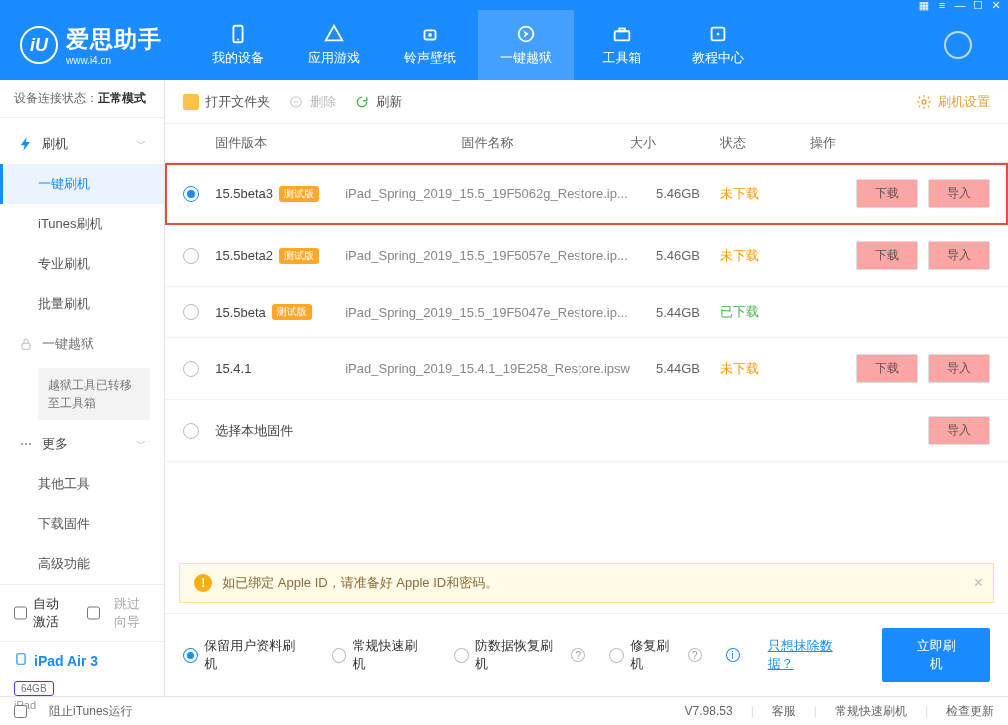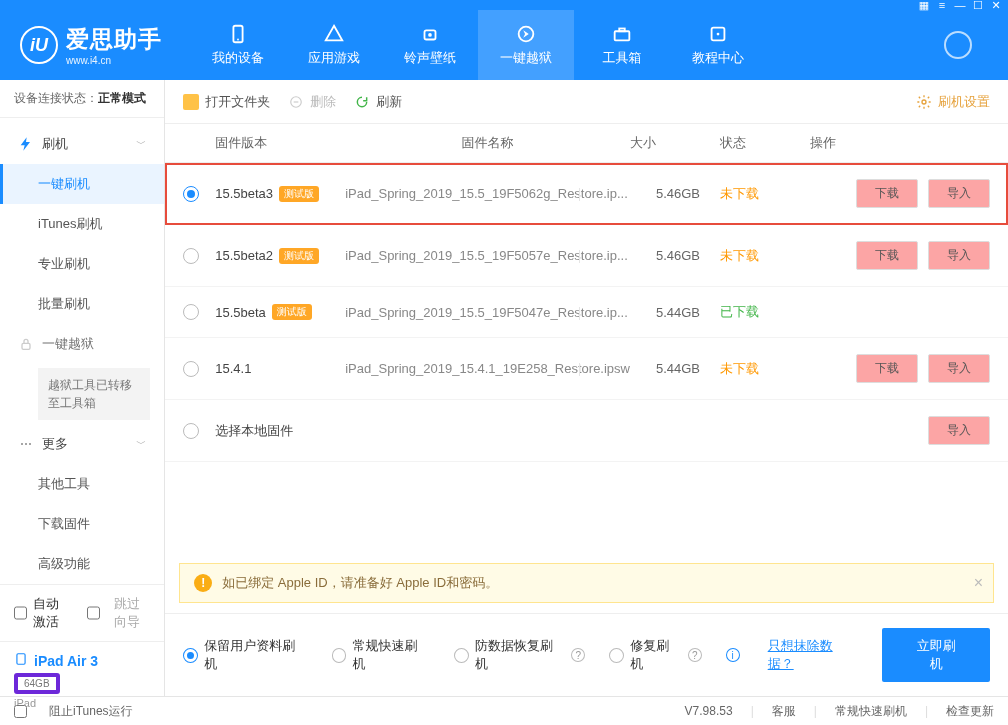--- a/index.html
+++ b/index.html
@@ -37,21 +37,21 @@
 .nav-icon { width: 16px; height: 16px; }
 .nav-icon svg { width: 16px; height: 16px; }
 .caret { margin-left: auto; color: #aaa; font-size: 10px; }
 
 .sidebar-bottom { margin-top: auto; }
 .auto-act { display: flex; align-items: center; gap: 6px; padding: 10px 14px; border-top: 1px solid #eee; }
 .auto-act input { width: 14px; height: 14px; }
 .auto-act .lbl2 { color: #aaa; margin-left: 8px; }
 .device-box { padding: 10px 14px 12px; border-top: 1px solid #eee; }
 .device-title { color: #1a8cff; font-size: 14px; font-weight: bold; display: flex; align-items: center; gap: 6px; }
-.cap-badge { border: 4px solid #6d28d9; border-radius: 3px; padding: 1px 6px; font-size: 10px; color: #777; display: inline-block; margin-top: 4px; }
+.cap-badge { border: 1px solid #6d28d9; border-radius: 3px; padding: 1px 6px; font-size: 10px; color: #777; display: inline-block; margin-top: 12px; }
 .dev-sub { font-size: 11px; color: #999; margin-top: 3px; }
 
 .content { flex: 1; display: flex; flex-direction: column; position: relative; }
 .toolbar { height: 44px; border-bottom: 1px solid #eee; display: flex; align-items: center; padding: 0 18px; gap: 18px; }
 .tb-btn { display: flex; align-items: center; gap: 6px; font-size: 13px; color: #555; cursor: pointer; }
 .tb-btn.disabled { color: #bbb; }
 .tb-icon { width: 16px; height: 16px; display: flex; align-items: center; justify-content: center; }
 .tb-icon.folder { background: #ffc247; border-radius: 2px; }
 .tb-right { margin-left: auto; color: #e6a23c; }
 .tb-right .gear { color: #e6a23c; }

